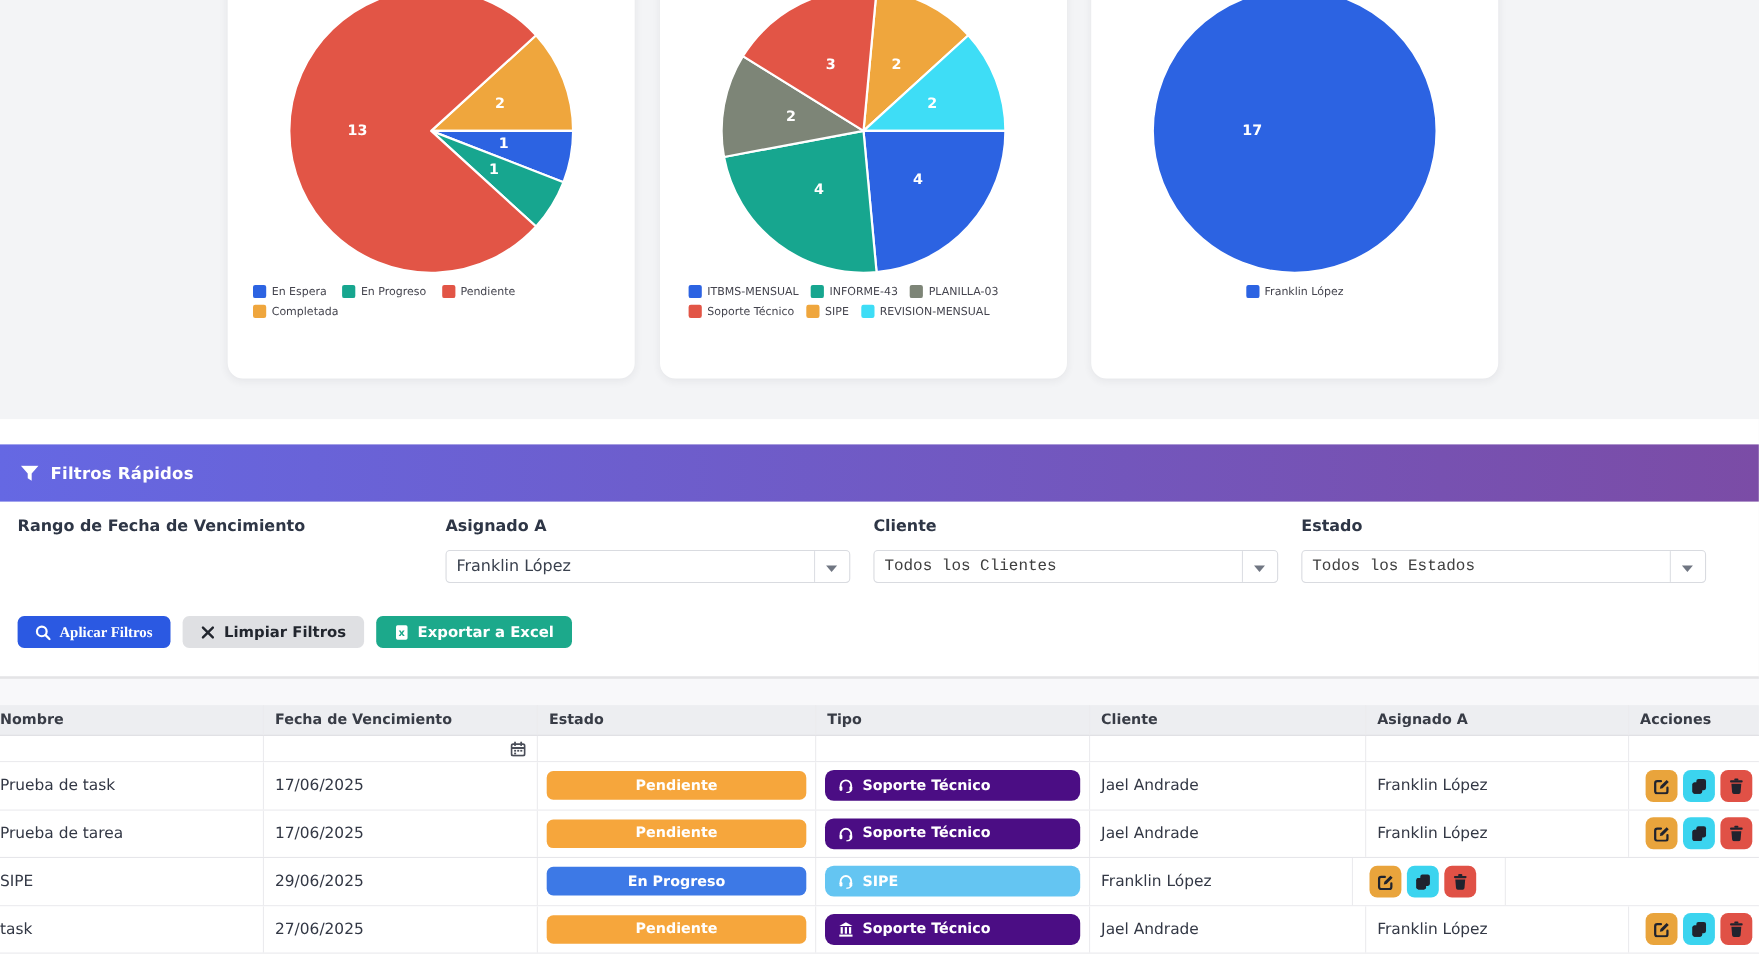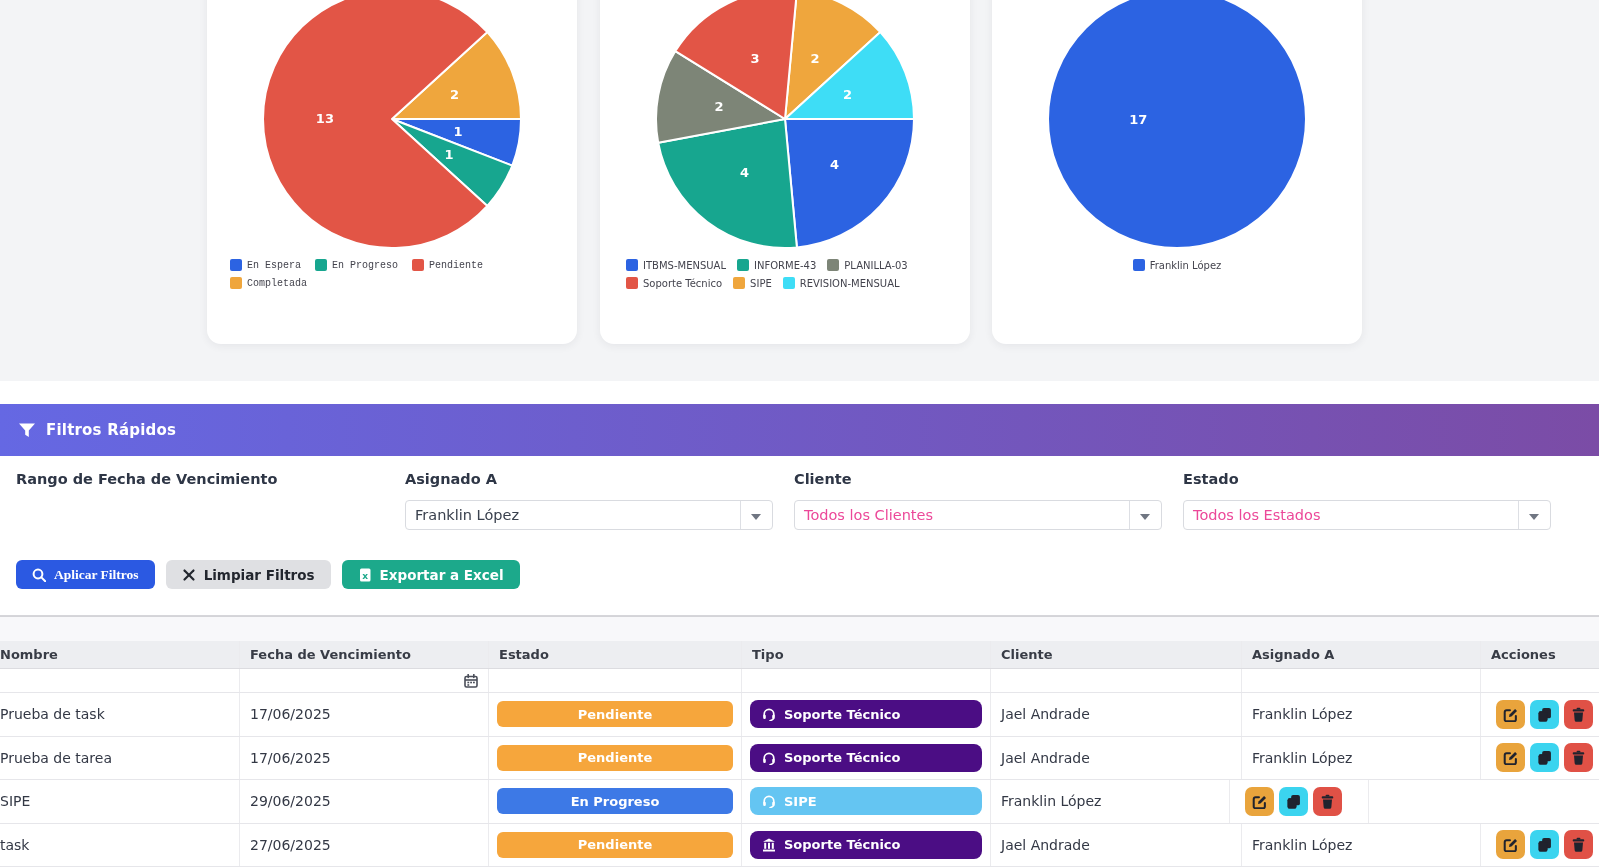--- a/index.html
+++ b/index.html
@@ -5,38 +5,38 @@
   * { margin:0; padding:0; box-sizing:border-box; }
   html,body { width:1599px; height:867px; overflow:hidden; }
   body { position:relative; background:#f3f4f6; font-family:"DejaVu Sans","Liberation Sans",sans-serif; color:#333845; }
 
   
   .card { position:absolute; top:-62px; width:370px; height:406px; background:#fff; border-radius:14px; box-shadow:0 2px 8px rgba(40,40,60,.07); }
   .card.c0{ left:207px; } .card.c1{ left:600px; } .card.c2{ left:992px; }
   .pie-svg { position:absolute; left:45px; top:41px; width:280px; height:280px; }
   .slice-label { fill:#fff; font-size:13px; font-weight:600; text-anchor:middle; dominant-baseline:central; font-family:"DejaVu Sans",sans-serif; }
   .legend { position:absolute; top:320px; left:0; right:0; display:flex; flex-wrap:wrap; align-content:flex-start; column-gap:14px; row-gap:4px; font-size:10px; color:#44444e; }
-  .c0 .legend { padding:0 26px 0 23px;font-family:Liberation Mono, monospace; }
+  .c0 .legend { padding:0 26px 0 23px; }
   .c1 .legend { padding:0 6px 0 26px; column-gap:11px; }
   .c2 .legend { justify-content:center; }
   .legend-item { display:flex; align-items:center; gap:5px; height:14px; }
   .legend-swatch { width:12px; height:12px; border-radius:2px; flex:0 0 auto; }
 
   
   .filter-card { position:absolute; top:381px; left:0; width:1599px; height:235px; background:#fff; border-bottom:1px solid #d6d6da; }
   .filter-header { position:absolute; top:23px; left:0; width:100%; height:52px;
       background:linear-gradient(90deg,#6568e3 0%,#7b4ca6 100%);
       display:flex; align-items:center; padding-left:18px; gap:10px; }
   .filter-header .title { color:#fff; font-size:15px; font-weight:bold; letter-spacing:.2px; }
   .filter-fields { position:absolute; top:90px; left:0; width:100%; height:90px; }
   .ffield { position:absolute; width:368px; }
   .ffield .flabel { font-size:14.5px; font-weight:bold; color:#2e3646; display:block; margin-bottom:13px; }
   .fselect { position:relative; width:100%; height:30px; background:#fff; border:1px solid #d9dbe0; border-radius:4px;
       display:flex; align-items:center; padding:0 40px 0 9px; font-size:14.5px; color:#3a414e; cursor:pointer; }
-  .fselect.muted { color:#ec4899; }
+  .fselect.muted { color:#404040;font-family:Liberation Mono, monospace; }
   .fselect .sep { position:absolute; right:31px; top:0; bottom:0; border-left:1px solid #dddfe4; }
   .fselect .arrow { position:absolute; right:11px; top:13px; width:0; height:0;
       border-left:5px solid transparent; border-right:5px solid transparent; border-top:6px solid #707682; }
   .fbuttons { position:absolute; top:179px; left:16px; display:flex; gap:11px; }
   .fbtn { height:29px; border:none; border-radius:6px; display:flex; align-items:center; gap:8px;
       padding:0 16px; font-size:13.5px; font-weight:bold; cursor:pointer; font-family:inherit; }
 
   
   .table-wrap { position:absolute; top:616px; left:-10px; width:1630px; border-top:1px solid #d4d4d8; background:#fff; }
   .table-topstrip { height:24px; background:#f8f8fa; }

